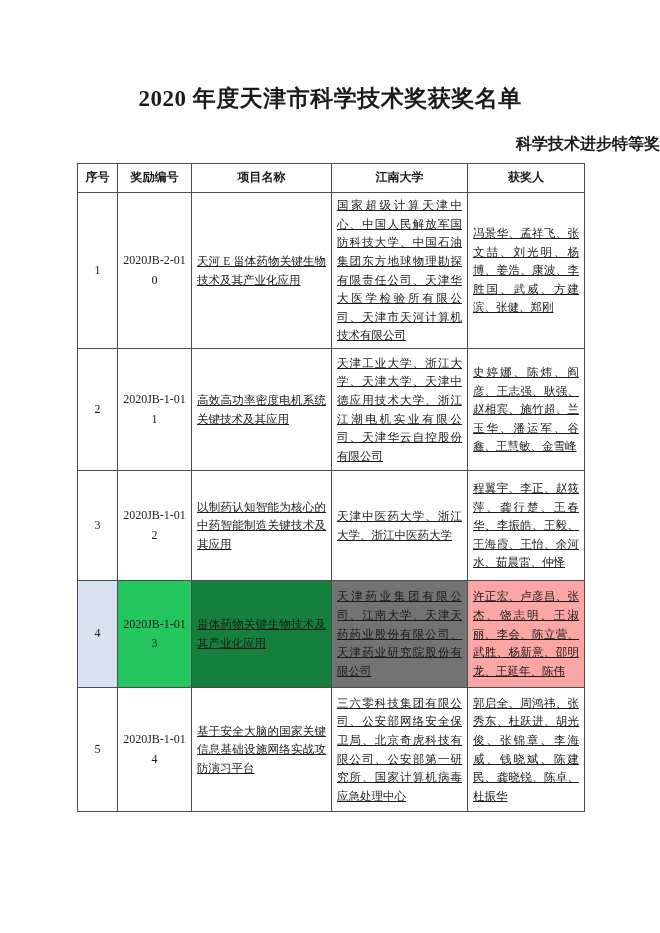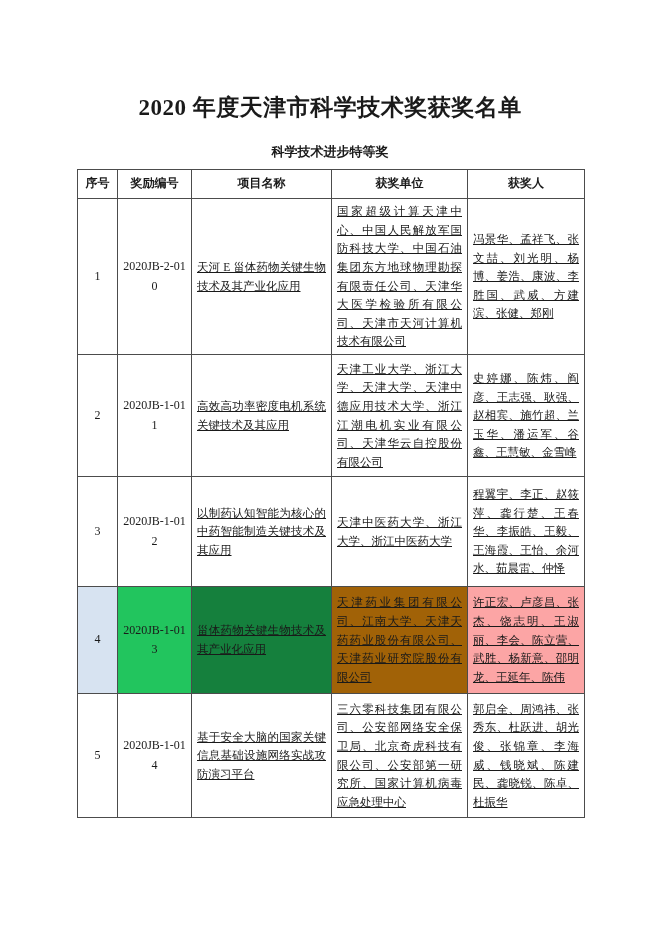--- a/index.html
+++ b/index.html
@@ -15,31 +15,31 @@
     color: #1a1a1a;
   }
   .page {
     box-sizing: border-box;
     width: 660px;
     height: 933px;
     padding-top: 80px;
     background: #ffffff;
   }
   .doc-title {
-    margin: 12px;
+    margin: 3px;
     text-align: center;
     font-size: 23px;
     font-weight: bold;
     letter-spacing: 0.5px;
     font-family: "Liberation Serif", "DejaVu Serif", serif;
   }
   .section-title {
     margin: 20px 0 8px 0;
-    text-align: center;
-    font-size: 13px;
+    text-align: right;
+    font-size: 16px;
     font-weight: bold;
     font-family: "Liberation Sans", "DejaVu Sans", sans-serif;
   }
   table.awards {
     border-collapse: collapse;
     table-layout: fixed;
     margin-left: 77px;
     width: 507px;
     font-size: 11.5px;
   }
@@ -90,21 +90,21 @@
       <col style="width:74px">
       <col style="width:140px">
       <col style="width:136px">
       <col style="width:117px">
     </colgroup>
     <thead>
       <tr>
         <th>序号</th>
         <th>奖励编号</th>
         <th>项目名称</th>
-        <th>获奖单位</th>
+        <th>江南大学</th>
         <th>获奖人</th>
       </tr>
     </thead>
     <tbody>
       <tr class="rh-1">
         <td class="c-center">1</td>
         <td class="c-center">2020JB-2-010</td>
         <td class="c-just">天河 E 甾体药物关键生物技术及其产业化应用</td>
         <td class="c-just">国家超级计算天津中心、中国人民解放军国防科技大学、中国石油集团东方地球物理勘探有限责任公司、天津华大医学检验所有限公司、天津市天河计算机技术有限公司</td>
         <td class="c-just">冯景华、孟祥飞、张文喆、刘光明、杨博、姜浩、康波、李胜国、武威、方建滨、张健、郑刚</td>
@@ -120,21 +120,21 @@
         <td class="c-center">3</td>
         <td class="c-center">2020JB-1-012</td>
         <td class="c-just">以制药认知智能为核心的中药智能制造关键技术及其应用</td>
         <td class="c-just">天津中医药大学、浙江大学、浙江中医药大学</td>
         <td class="c-just">程翼宇、李正、赵筱萍、龚行楚、王春华、李振皓、王毅、王海霞、王怡、余河水、茹晨雷、仲怿</td>
       </tr>
       <tr class="rh-4">
         <td class="c-center" style="background: rgb(215, 227, 241);">4</td>
         <td class="c-center" style="background: #22c55e;">2020JB-1-013</td>
         <td class="c-just" style="background: #15803d;">甾体药物关键生物技术及其产业化应用</td>
-        <td class="c-just" style="background: #a16207;">天津药业集团有限公司、江南大学、天津天药药业股份有限公司、天津药业研究院股份有限公司</td>
+        <td class="c-just" style="background: #737373;">天津药业集团有限公司、江南大学、天津天药药业股份有限公司、天津药业研究院股份有限公司</td>
         <td class="c-just" style="background: #fca5a5;">许正宏、卢彦昌、张杰、饶志明、王淑丽、李会、陈立营、武胜、杨新意、邵明龙、王延年、陈伟</td>
       </tr>
       <tr class="rh-5">
         <td class="c-center">5</td>
         <td class="c-center">2020JB-1-014</td>
         <td class="c-just">基于安全大脑的国家关键信息基础设施网络实战攻防演习平台</td>
         <td class="c-just">三六零科技集团有限公司、公安部网络安全保卫局、北京奇虎科技有限公司、公安部第一研究所、国家计算机病毒应急处理中心</td>
         <td class="c-just">郭启全、周鸿祎、张秀东、杜跃进、胡光俊、张锦章、李海威、钱晓斌、陈建民、龚晓锐、陈卓、杜振华</td>
       </tr>
     </tbody>

